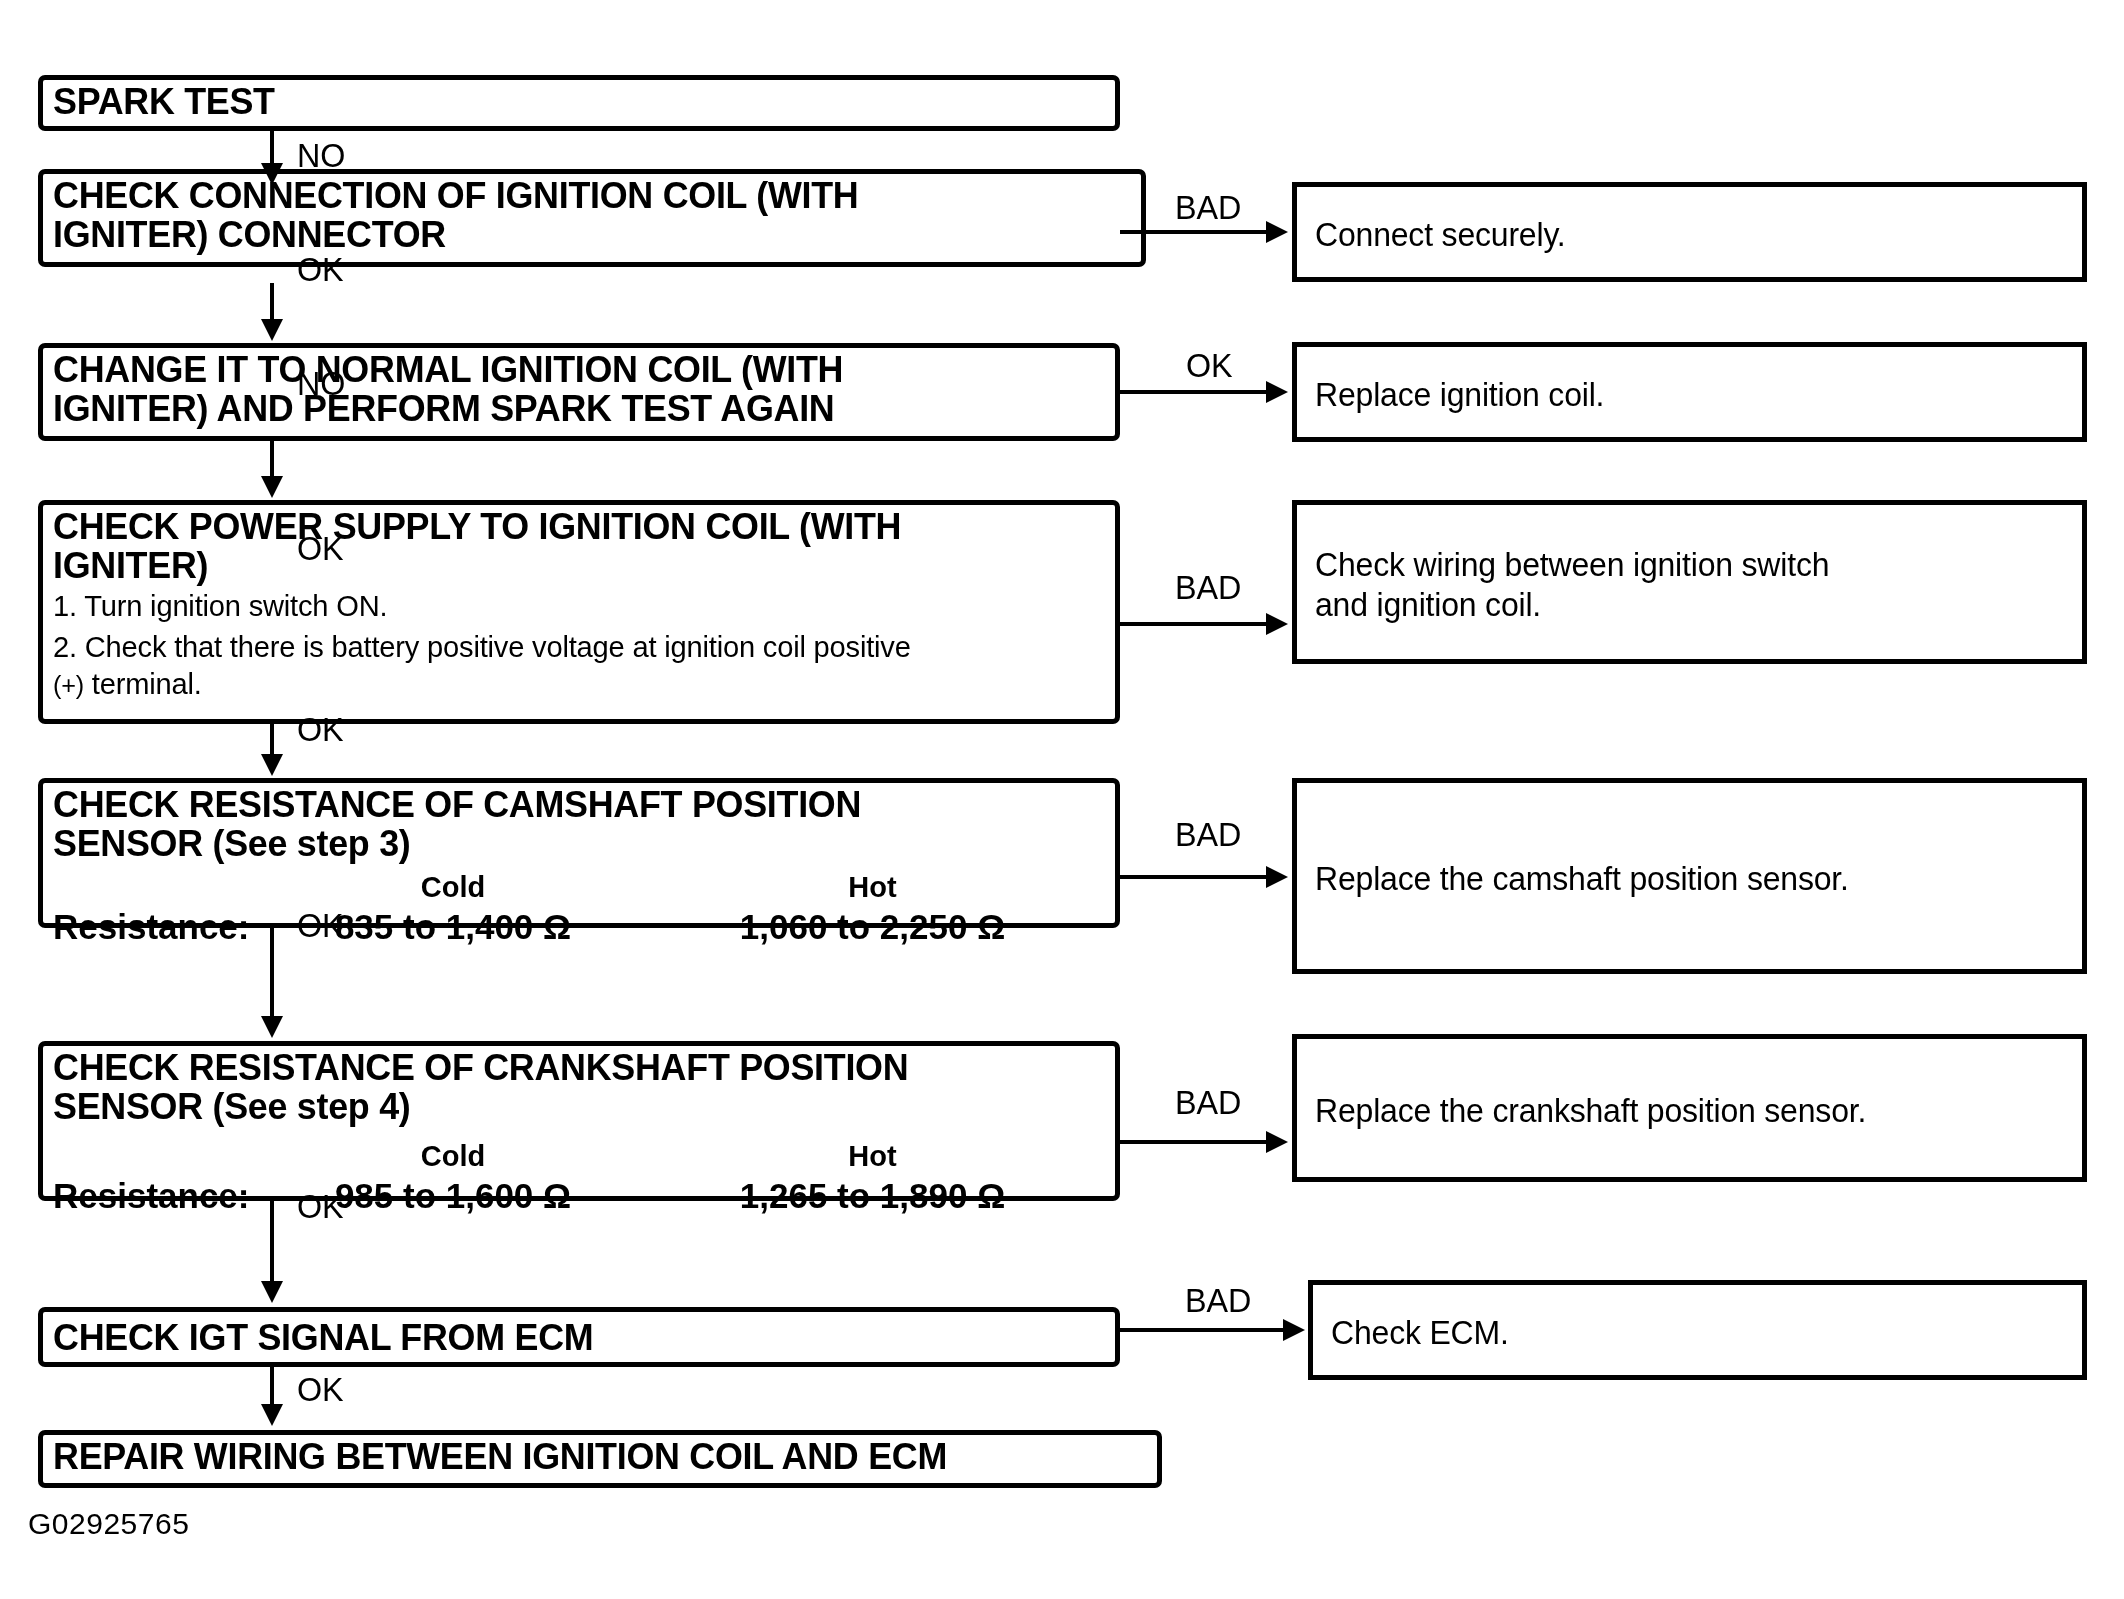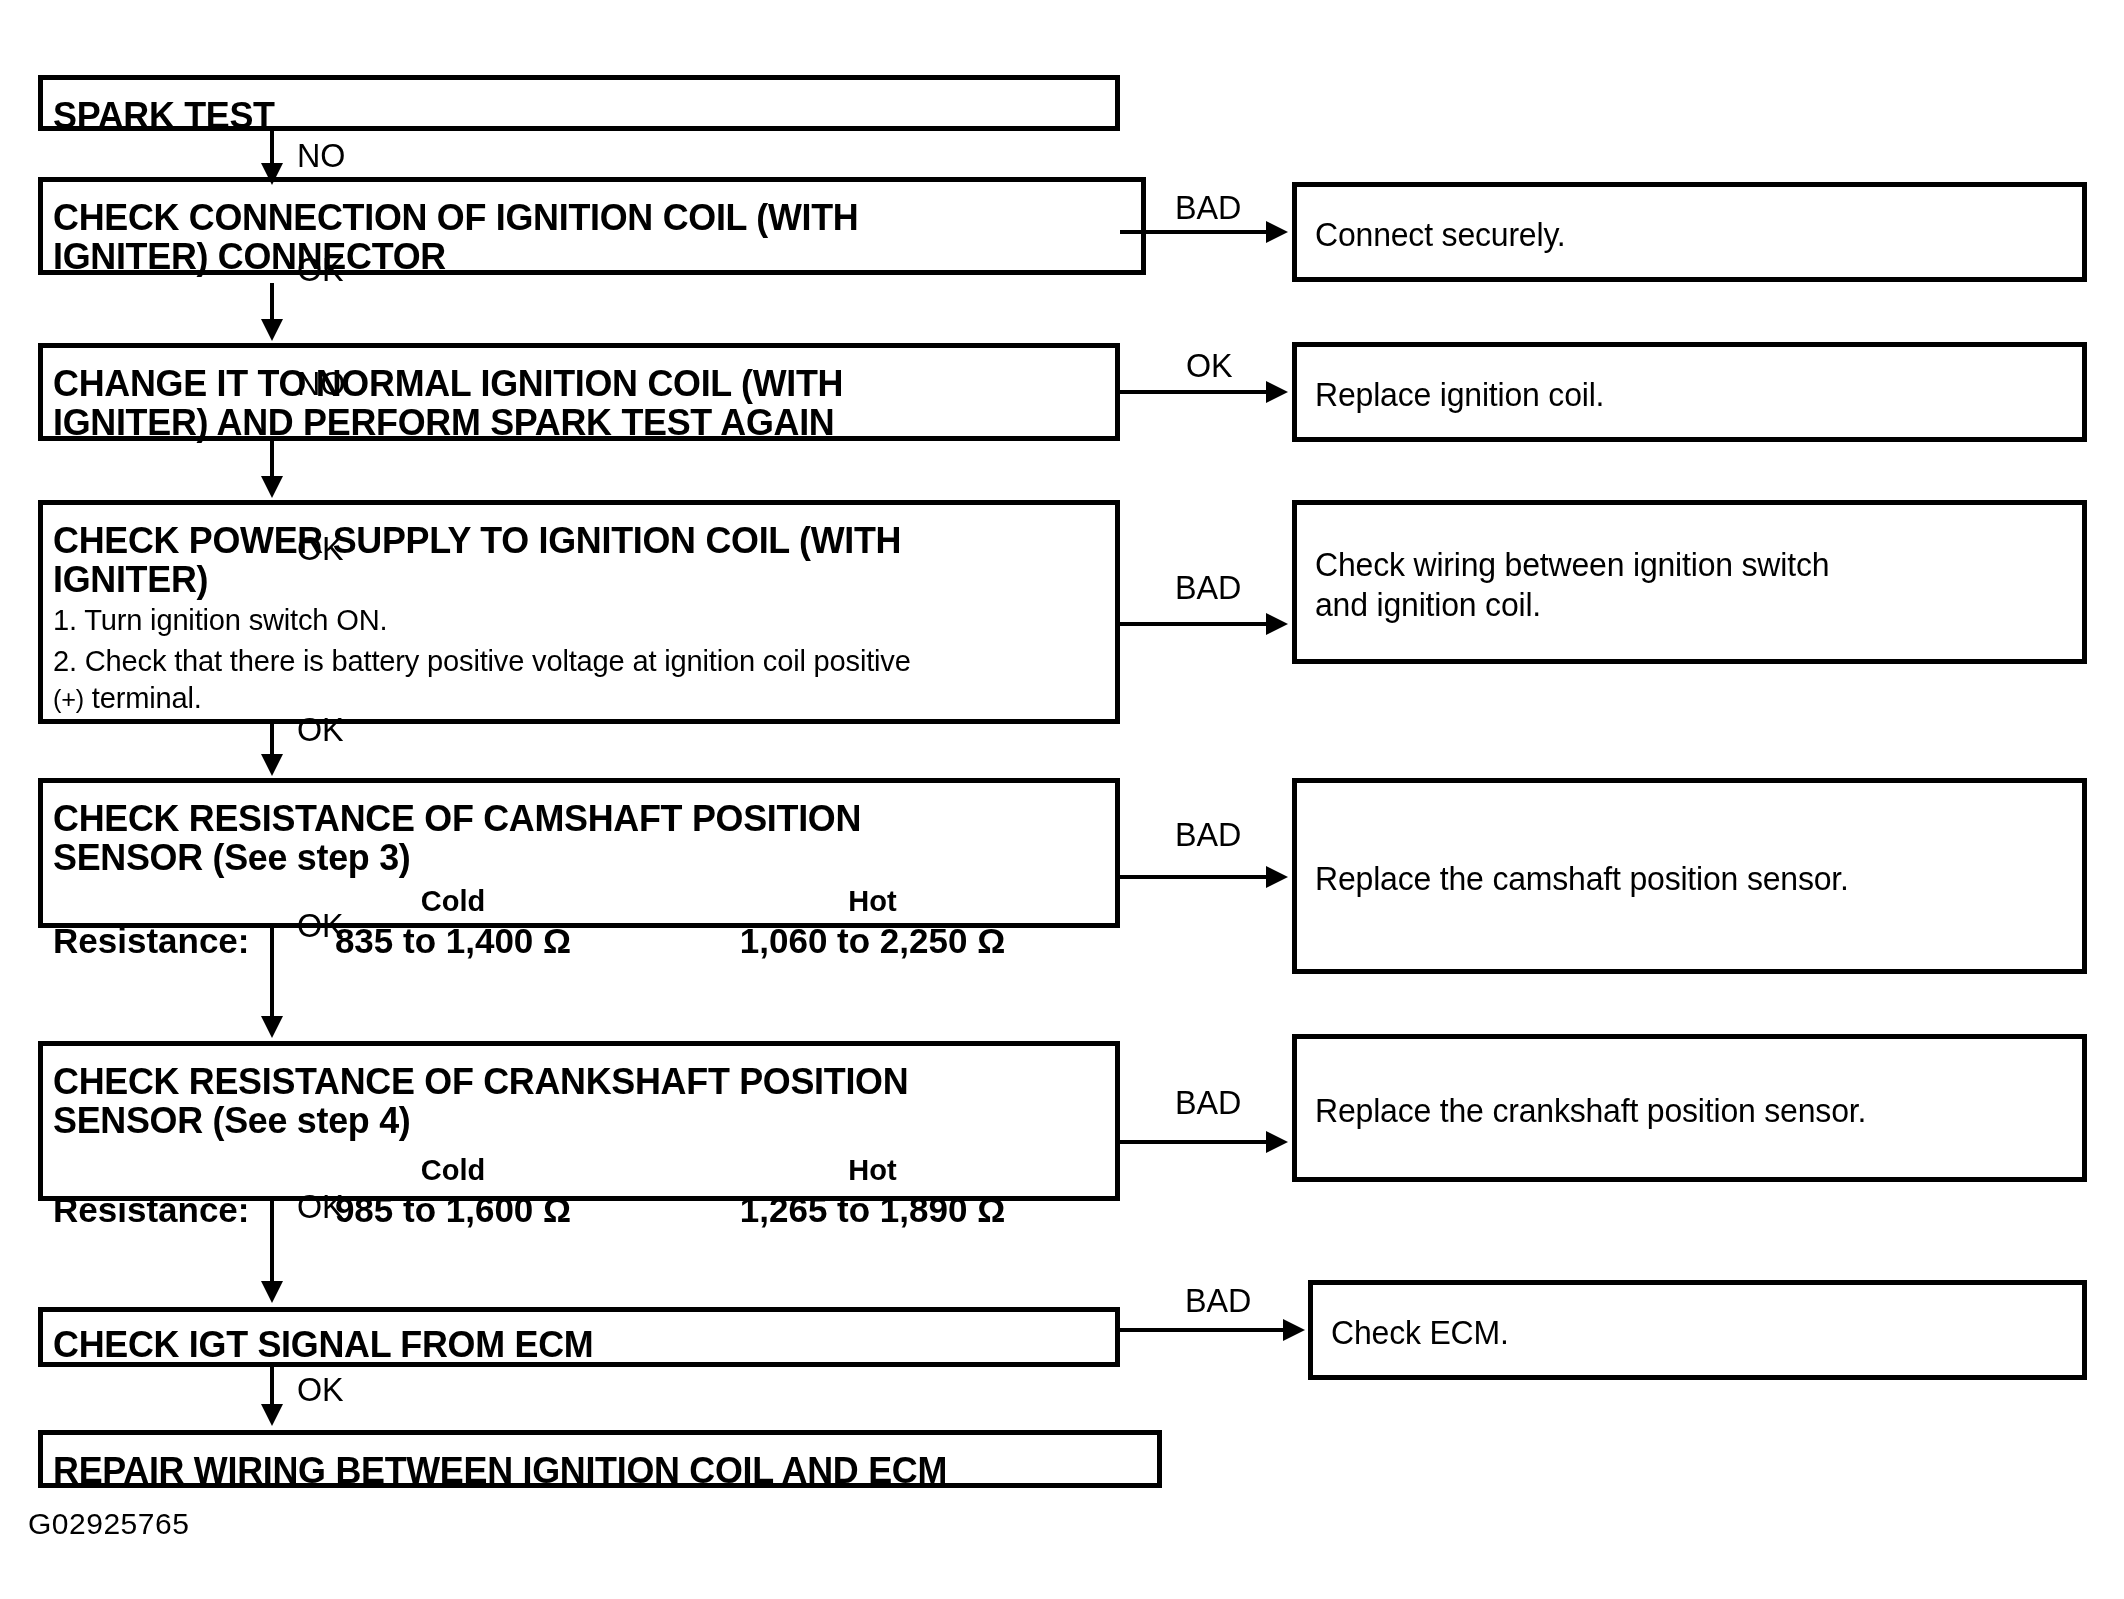--- a/index.html
+++ b/index.html
@@ -20,21 +20,22 @@
   }
 
   
   .box {
     position: absolute;
     box-sizing: border-box;
     border: 5px solid #000000;
     background: #ffffff;
   }
   .box-left {
-    padding: 16px 8px 2px 10px;
+    padding: 2px 8px 2px 10px;
+    border-radius: 7px;
   }
   .box-right {
     padding: 6px 8px 0 18px;
     display: flex;
     align-items: center;
   }
 
   
   .hdr {
     font-weight: bold;
@@ -131,21 +132,21 @@
 </style>
 </head>
 <body>
 
 <div id="page">
 
   <div class="box box-left" style="left:38px; top:75px; width:1082px; height:56px;">
     <div class="hdr">SPARK TEST</div>
   </div>
 
-  <div class="box box-left" style="left:38px; top:177px; width:1108px; height:98px;">
+  <div class="box box-left" style="left:38px; top:169px; width:1108px; height:98px;">
     <div class="hdr">CHECK CONNECTION OF IGNITION COIL (WITH
 IGNITER) CONNECTOR</div>
   </div>
 
   <div class="box box-left" style="left:38px; top:343px; width:1082px; height:98px;">
     <div class="hdr">CHANGE IT TO NORMAL IGNITION COIL (WITH
 IGNITER) AND PERFORM SPARK TEST AGAIN</div>
   </div>
 
   <div class="box box-left" style="left:38px; top:500px; width:1082px; height:224px;">

